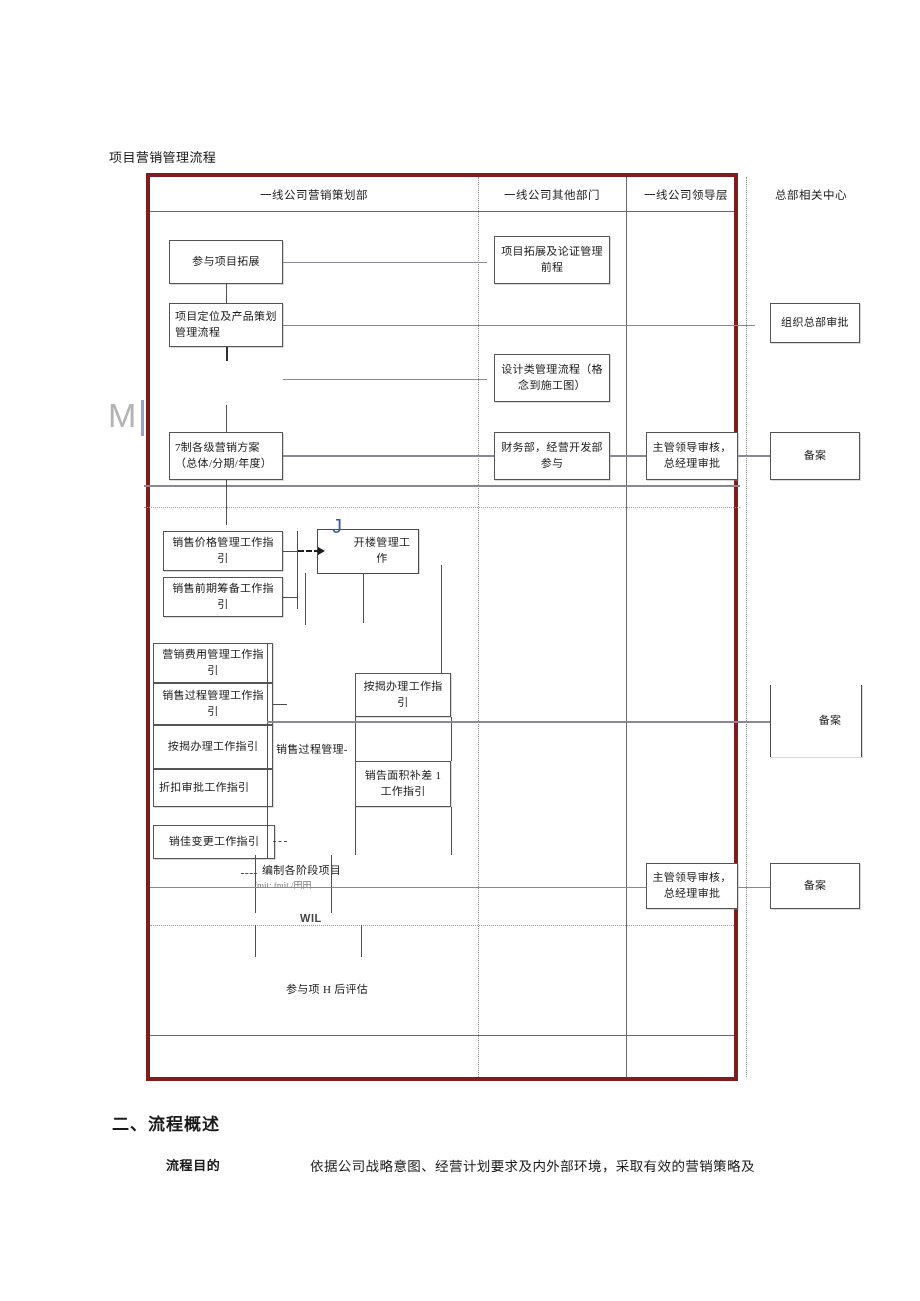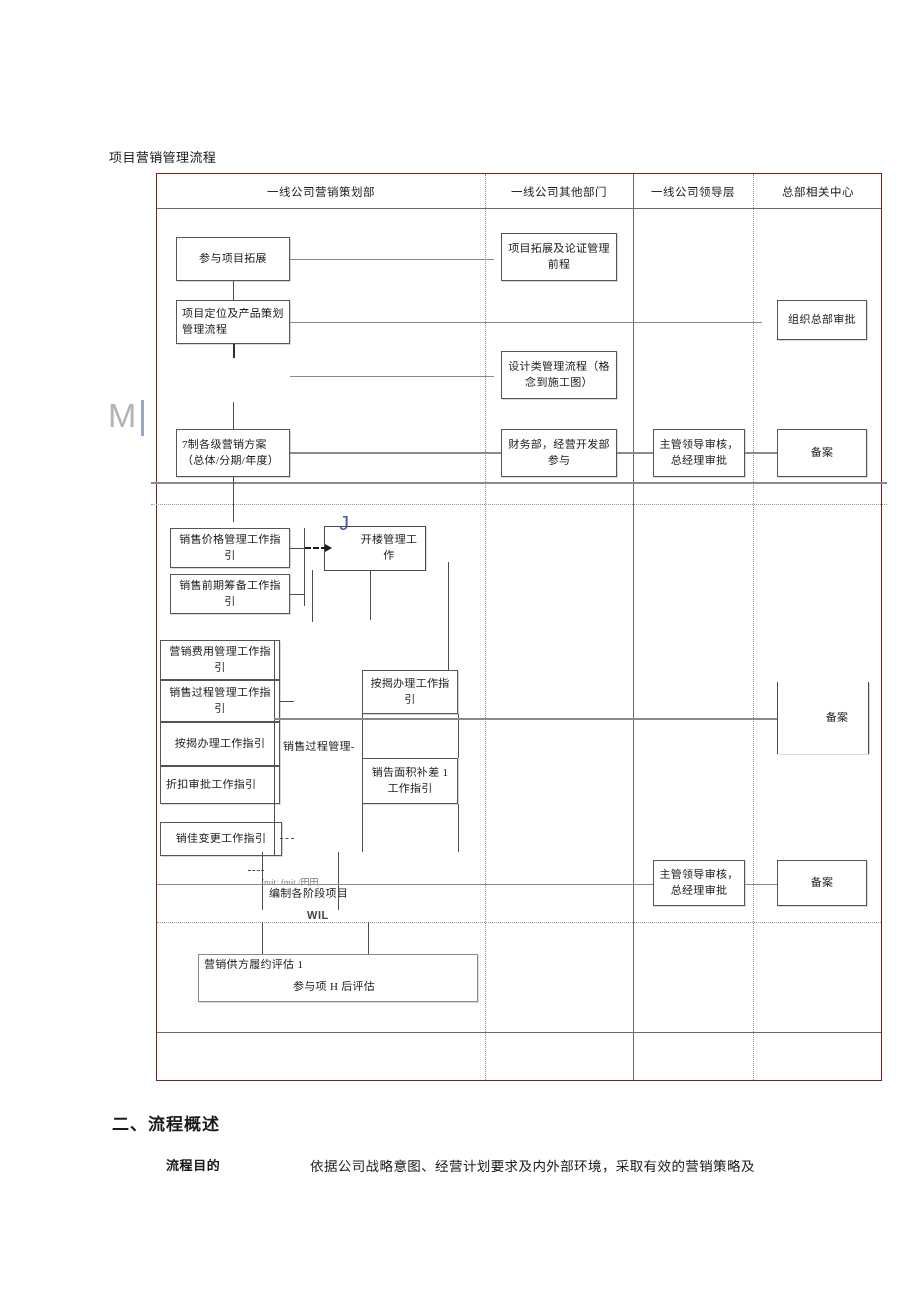--- a/index.html
+++ b/index.html
@@ -29,25 +29,25 @@
     left: 109px;
     top: 147px;
     font-size: 13px;
     letter-spacing: .4px;
     white-space: nowrap;
   }
 
   
   .swimlane {
     position: absolute;
-    left: 156px;
+    left: 146px;
     top: 173px;
-    width: 726px;
+    width: 592px;
     height: 908px;
-    border: 1px solid #7f1d1d;
+    border: 4px solid #7f1d1d;
     box-sizing: border-box;
     background: #fff;
   }
   .v-rule {
     position: absolute;
     top: 0;
     bottom: 0;
     width: 0;
     border-left: 1px solid #6a6a6a;
   }
@@ -299,39 +299,36 @@
     <div class="box" style="left:205px; top:496px; width:96px; height:44px;">按揭办理工作指引</div>
     <div class="box" style="left:205px; top:584px; width:96px; height:46px;">销告面积补差 1 工作指引</div>
     <div class="conn v" style="left:205px; top:540px; height:44px;"></div>
     <div class="conn v" style="left:301px; top:540px; height:44px;"></div>
     <div class="conn v" style="left:205px; top:630px; height:48px;"></div>
     <div class="conn v" style="left:301px; top:630px; height:48px;"></div>
 
     <div class="box open" style="left:620px; top:508px; width:92px; height:72px;">备案</div>
     <div class="conn h thick" style="left:117px; top:544px; width:503px;"></div>
 
-    <div class="free-label" style="left:112px; top:686px;margin-top:26px;">编制各阶段项目</div>
+    <div class="free-label" style="left:112px; top:686px;">编制各阶段项目</div>
     <div class="free-label garble" style="left:104px; top:702px;">fmit: fmit /田田</div>
     <div class="free-label mono" style="left:150px; top:720px;">WIL</div>
 
     <div class="conn v" style="left:105px; top:678px; height:58px;"></div>
     <div class="conn v" style="left:181px; top:678px; height:58px;"></div>
     <div class="conn h dark" style="left:91px; top:696px; width:16px; border-top:1px dashed #4e4e4e;"></div>
     <div class="conn h" style="left:0px; top:710px; width:496px;"></div>
 
     <div class="box" style="left:496px; top:686px; width:92px; height:46px;">主管领导审核，总经理审批</div>
     <div class="conn h" style="left:588px; top:710px; width:32px;"></div>
     <div class="box" style="left:620px; top:686px; width:90px; height:46px;">备案</div>
 
     <div class="conn v" style="left:105px; top:748px; height:32px;"></div>
     <div class="conn v" style="left:211px; top:748px; height:32px;"></div>
 
-    <div class="box left-align faint" style="left:41px; top:780px; width:280px; height:48px; align-items:flex-start;">
-      <span>营销供方履约评估 1</span>
-    </div>
     <div class="free-label" style="left:136px; top:805px;">参与项 H 后评估</div>
 
   </div>
 
   <div class="section-heading">二、流程概述</div>
   <div class="purpose-label">流程目的</div>
   <div class="purpose-text">依据公司战略意图、经营计划要求及内外部环境，采取有效的营销策略及</div>
 
 </div>
 

